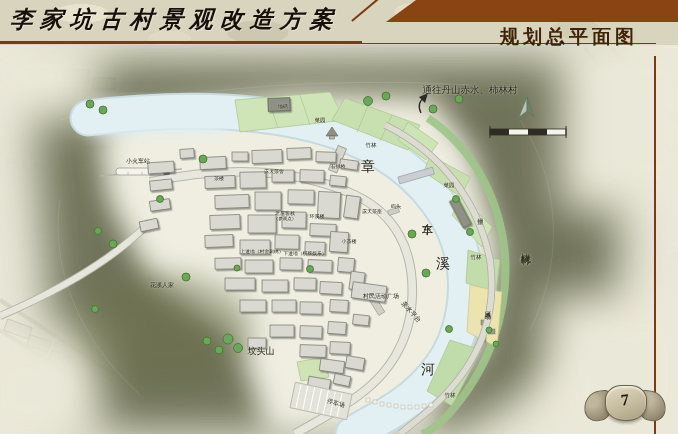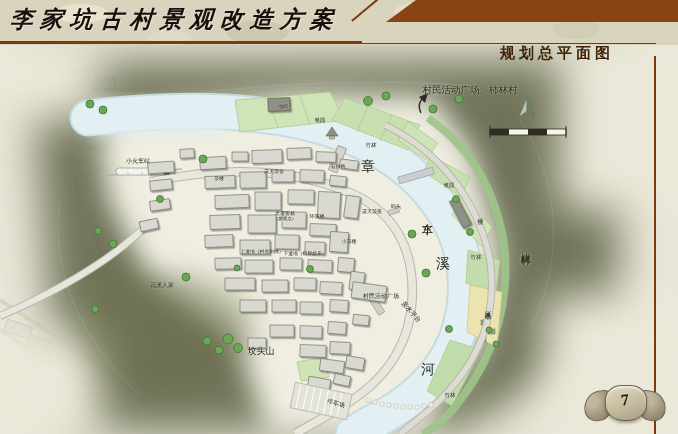--- a/index.html
+++ b/index.html
@@ -29,22 +29,22 @@
       radial-gradient(ellipse 34px 14px at 75% 20%, #cfcab2 58%, rgba(0,0,0,0) 60%);}
   #top-bar-fill{position:absolute;left:386px;top:0;width:292px;height:22px;background:#8a4414;
     clip-path:polygon(0 100%,30px 0,292px 0,292px 100%);}
   #slide-title{position:absolute;left:10px;top:4px;font-size:23px;font-weight:bold;font-style:italic;
     letter-spacing:7px;color:#17100a;transform:skewX(-4deg);
     text-shadow:1px 1px 0 rgba(255,255,250,.35);}
   #title-rule{position:absolute;left:0;top:41px;width:362px;height:3px;background:#7a3a12;}
   #diag-line{position:absolute;left:352px;top:20px;width:70px;height:2.4px;background:#7a3a12;
     transform:rotate(-40deg);transform-origin:left center;}
   #section-band-line{position:absolute;left:362px;top:42.5px;width:294px;height:1.8px;background:#7a3a12;}
-  #section-title{position:absolute;left:500px;top:24px;font-size:15px;font-weight:bold;
-    letter-spacing:4px;color:#3f2306;margin-top:20px;}
+  #section-title{position:absolute;left:500px;top:24px;font-size:19px;font-weight:bold;
+    letter-spacing:4px;color:#3f2306;}
   #right-divider{position:absolute;left:654px;top:56px;width:2.4px;height:378px;background:#7a3a12;z-index:35;}
 
   
   #emblem{position:absolute;left:584px;top:383px;width:82px;height:42px;z-index:40;}
   #emblem .wing{position:absolute;top:8px;width:26px;height:28px;background:
       radial-gradient(circle at 30% 30%, #c0b69d 20%, #978d74 70%, #7d735c 100%);
       border:1px solid #6d644f;}
   #emblem .wing.l{left:0;border-radius:60% 20% 50% 40%;transform:rotate(-8deg);}
   #emblem .wing.r{right:0;border-radius:20% 60% 40% 50%;transform:rotate(8deg);}
   #emblem .tablet{position:absolute;left:21px;top:2px;width:40px;height:34px;
@@ -303,21 +303,21 @@
       <rect x="490" y="129" width="76" height="6" fill="#f5f4ea" stroke="#2e2c24" stroke-width="0.8"></rect>
       <rect x="490" y="129" width="19" height="6" fill="#2e2c24"></rect>
       <rect x="528" y="129" width="19" height="6" fill="#2e2c24"></rect>
       <line x1="490" y1="126" x2="490" y2="138" stroke="#2e2c24" stroke-width="1"></line>
       <line x1="566" y1="126" x2="566" y2="138" stroke="#2e2c24" stroke-width="1"></line>
     </g>
   </svg>
   </div>
 
   <div id="label-layer">
-      <div class="ml" style="left: 470px; top: 91px; font-size: 9.5px; transform: translate(-50%, -50%);">村民活动广场、柿林村</div>
+      <div class="ml" style="left: 470px; top: 91px; font-size: 9.5px; transform: translate(-50%, -50%);">通往丹山赤水、柿林村</div>
       <div class="ml" style="left: 368px; top: 167px; font-size: 14px; transform: translate(-50%, -50%);">章</div>
       <div class="ml" style="left: 427px; top: 215px; font-size: 11px; transform: translate(-50%, -50%); writing-mode: vertical-rl; letter-spacing: 1px;">水车</div>
       <div class="ml" style="left: 443px; top: 264px; font-size: 14px; transform: translate(-50%, -50%);">溪</div>
       <div class="ml" style="left: 428px; top: 370px; font-size: 14px; transform: translate(-50%, -50%);">河</div>
       <div class="ml" style="left: 525px; top: 246px; font-size: 10.5px; color: rgb(51, 48, 31); transform: translate(-50%, -50%); writing-mode: vertical-rl; letter-spacing: 1px;">桃树林</div>
       <div class="ml" style="left: 261px; top: 351px; font-size: 9px; transform: translate(-50%, -50%); text-align: right;">坟头山</div>
       <div class="ml" style="left: 138px; top: 161px; font-size: 6px; transform: translate(-50%, -50%);">小火车站</div>
       <div class="ml" style="left: 162px; top: 285px; font-size: 6px; transform: translate(-50%, -50%);">花溪人家</div>
       <div class="ml" style="left: 371px; top: 146px; font-size: 5.5px; transform: translate(-50%, -50%);">竹林</div>
       <div class="ml" style="left: 476px; top: 258px; font-size: 5.5px; transform: translate(-50%, -50%);">竹林</div>

